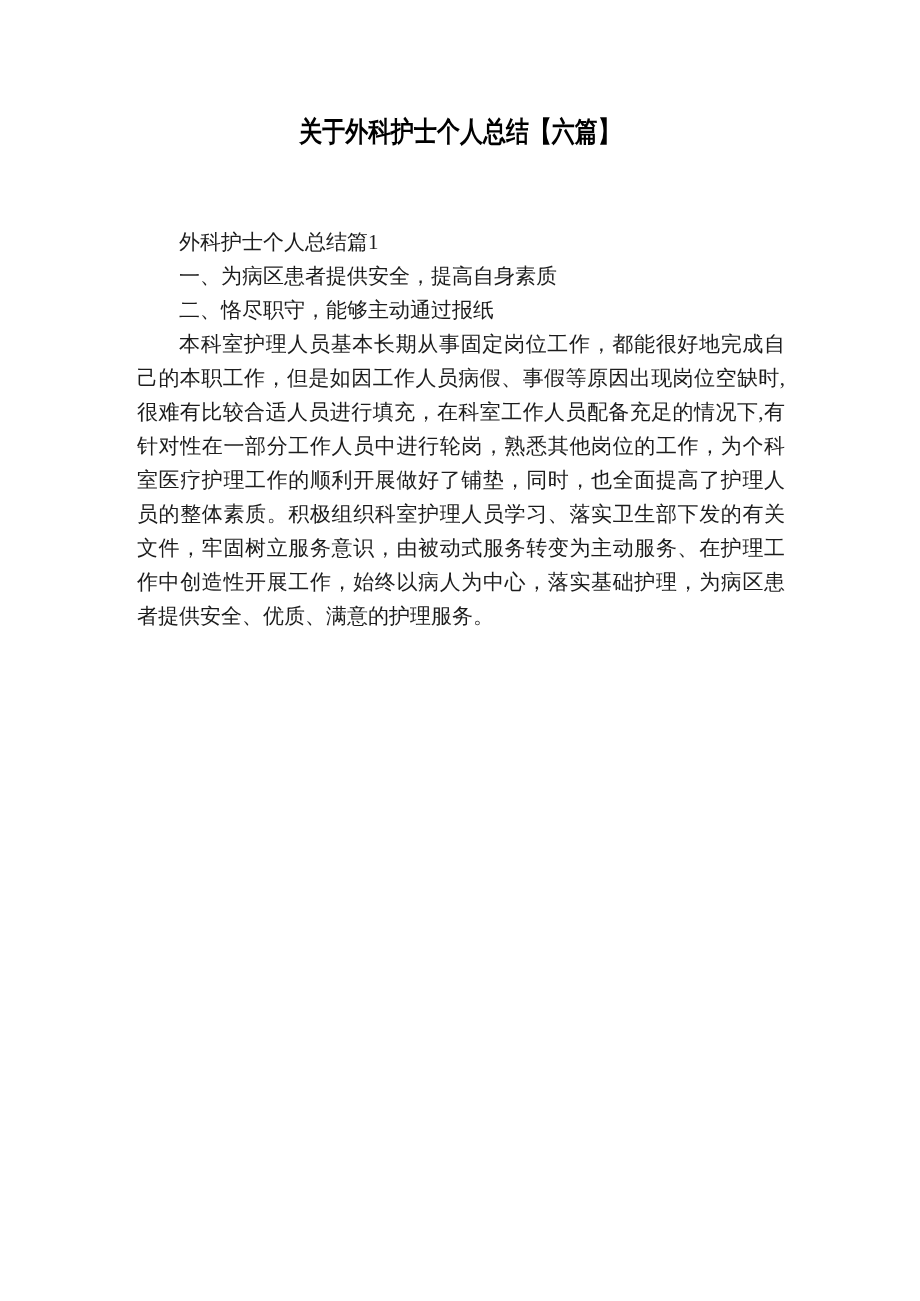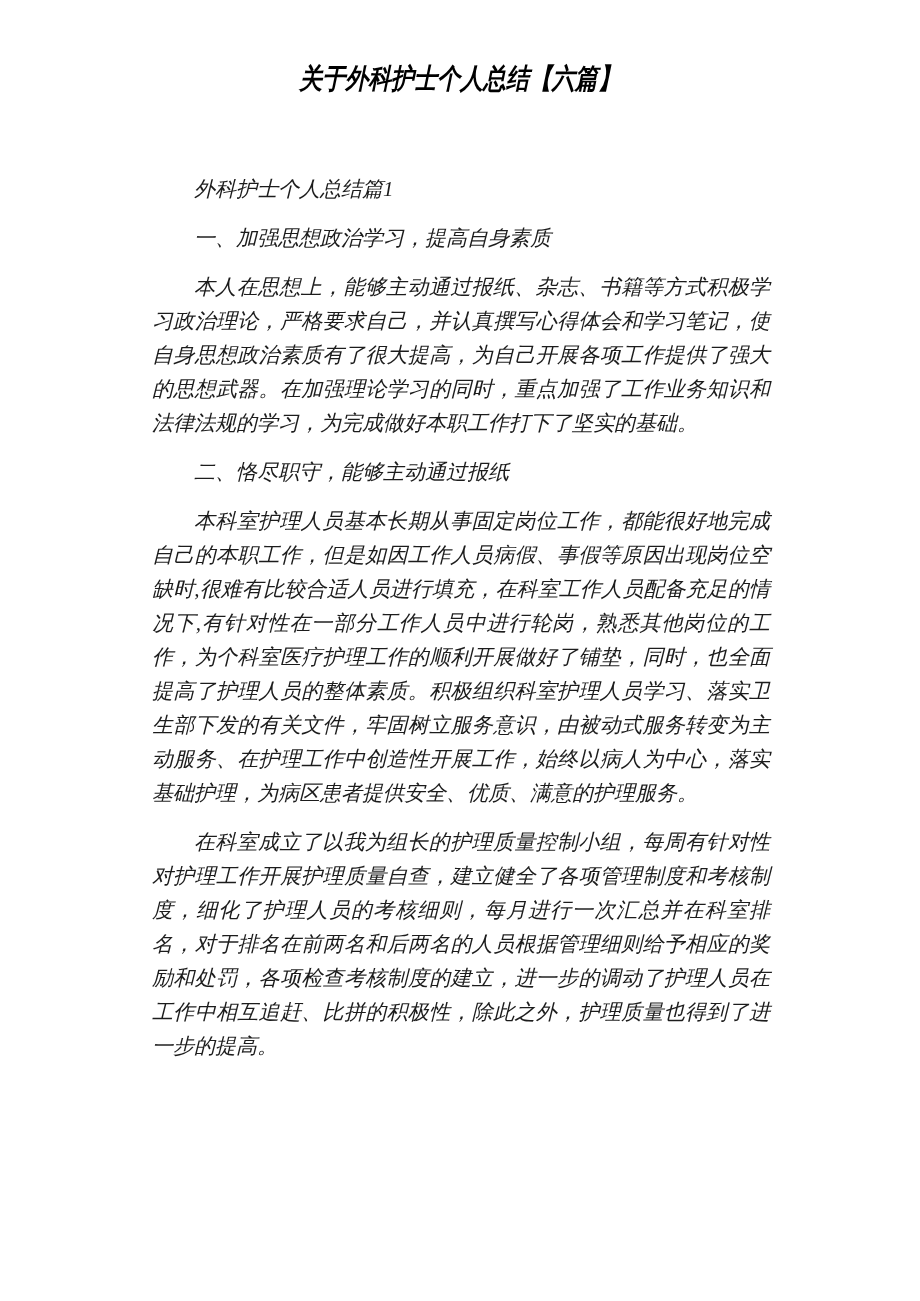--- a/index.html
+++ b/index.html
@@ -6,23 +6,22 @@
     margin: 0;
     padding: 0;
     background: #ffffff;
   }
   .page {
     position: relative;
     width: 920px;
     height: 1301px;
     background: #ffffff;
     box-sizing: border-box;
-    padding-top: 62px;
+    padding-top: 115px;
     overflow: hidden;
-    font-style: italic;
   }
   .doc-title {
     margin: 0;
     text-align: center;
     font-family: "Liberation Sans", "DejaVu Sans", sans-serif;
     font-weight: 700;
     font-size: 28px;
     line-height: 34px;
     color: #000000;
     transform: scaleX(0.82);
@@ -31,21 +30,21 @@
   }
   .doc-body {
     margin: 76px 135px 0 137px;
     font-family: "Liberation Serif", "DejaVu Serif", serif;
     font-size: 21px;
     line-height: 34px;
     color: #1c1c1c;
     text-align: justify;
   }
   .doc-body p {
-    margin: 15px;
+    margin: 0;
     padding: 0;
     text-indent: 2em;
   }
   .section-heading {
     margin: 0;
     padding: 0;
     text-indent: 12px;
   }
   .blank-line {
     height: 34px;
@@ -56,28 +55,26 @@
 
 <div class="page">
 
   <h1 class="doc-title">关于外科护士个人总结【六篇】</h1>
 
   <div class="doc-body">
 
     <p class="section-heading">外科护士个人总结篇1</p>
 
 
-    <p>一、加强思想政治学习，提高自身素质</p>
+    <p>一、为病区患者提供安全，提高自身素质</p>
 
-    <p>本人在思想上，能够主动通过报纸、杂志、书籍等方式积极学习政治理论，严格要求自己，并认真撰写心得体会和学习笔记，使自身思想政治素质有了很大提高，为自己开展各项工作提供了强大的思想武器。在加强理论学习的同时，重点加强了工作业务知识和法律法规的学习，为完成做好本职工作打下了坚实的基础。</p>
 
     <p>二、恪尽职守，能够主动通过报纸</p>
 
     <p>本科室护理人员基本长期从事固定岗位工作，都能很好地完成自己的本职工作，但是如因工作人员病假、事假等原因出现岗位空缺时,很难有比较合适人员进行填充，在科室工作人员配备充足的情况下,有针对性在一部分工作人员中进行轮岗，熟悉其他岗位的工作，为个科室医疗护理工作的顺利开展做好了铺垫，同时，也全面提高了护理人员的整体素质。积极组织科室护理人员学习、落实卫生部下发的有关文件，牢固树立服务意识，由被动式服务转变为主动服务、在护理工作中创造性开展工作，始终以病人为中心，落实基础护理，为病区患者提供安全、优质、满意的护理服务。</p>
 
-    <p>在科室成立了以我为组长的护理质量控制小组，每周有针对性对护理工作开展护理质量自查，建立健全了各项管理制度和考核制度，细化了护理人员的考核细则，每月进行一次汇总并在科室排名，对于排名在前两名和后两名的人员根据管理细则给予相应的奖励和处罚，各项检查考核制度的建立，进一步的调动了护理人员在工作中相互追赶、比拼的积极性，除此之外，护理质量也得到了进一步的提高。</p>
 
     <div class="blank-line"></div>
 
 
   </div>
 
 </div>
 
 </body></html>

